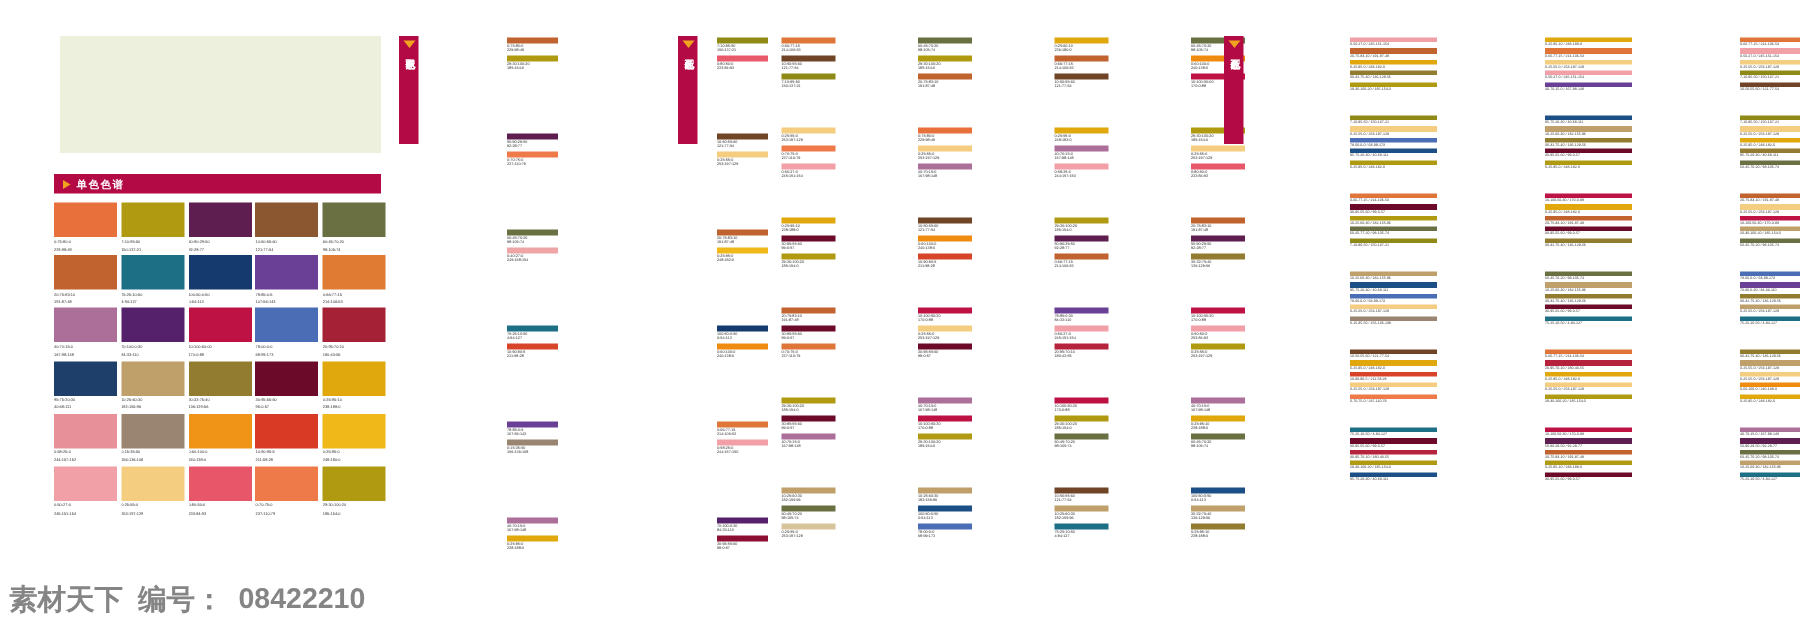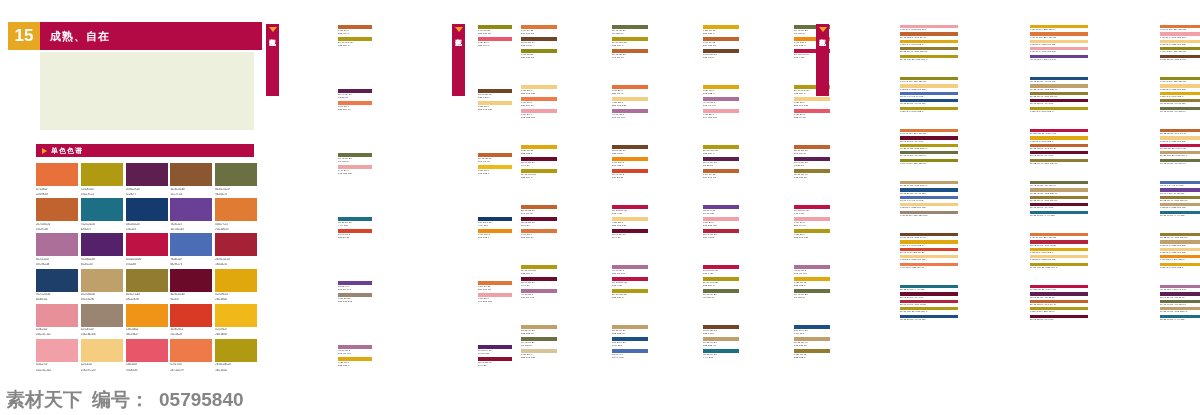--- a/index.html
+++ b/index.html
@@ -101,24 +101,20 @@
     letter-spacing:0px;padding-left:6px;box-sizing:border-box;
   }
   .footer span{margin-right:10px;}
 </style>
 </head>
 <body>
 
 <div class="page">
 
   <div class="left-col">
-    <div class="title-row">
-      <div class="num-box">15</div>
-      <div class="title-bar">成熟、自在</div>
-    </div>
     <div class="cream-panel"></div>
 
     <div class="mono-head">
       <span class="tri"></span>
       <span>单色色谱</span>
     </div>
     <div class="mono-grid" id="mono-grid">
         <div class="mono-cell">
           <div class="mono-sw" style="background: rgb(232, 112, 58);"></div>
           <div class="mono-txt">0-75-80-0</div>
@@ -1639,16 +1635,16 @@
               <div class="ltxt">75-25-10-50 / 4-94-127</div>
             </div>
           </div>
         </div>
       </div>
     </div>
 
   <div class="footer">
     <span>素材天下</span>
     <span>编号：</span>
-    <span>05795840</span>
+    <span>08422210</span>
   </div>
 
 </div>
 
 </body></html>

